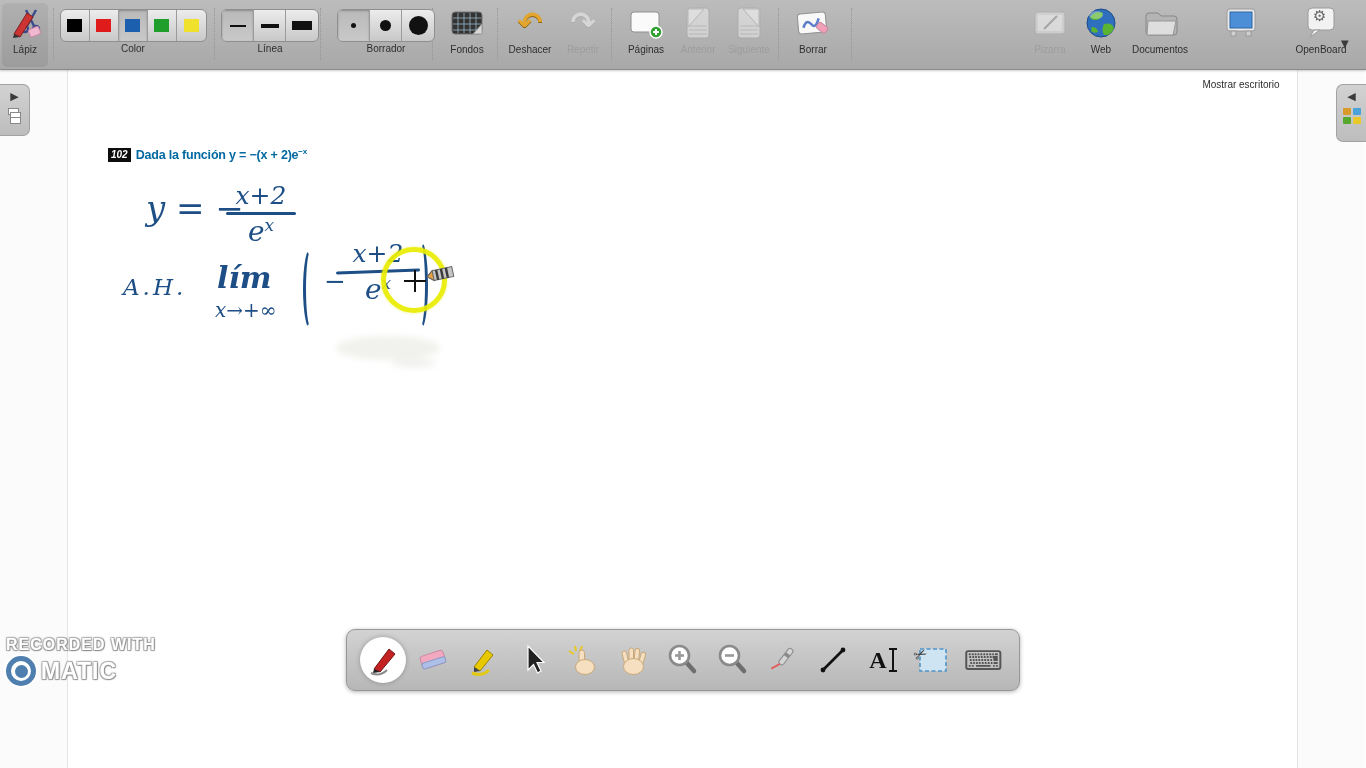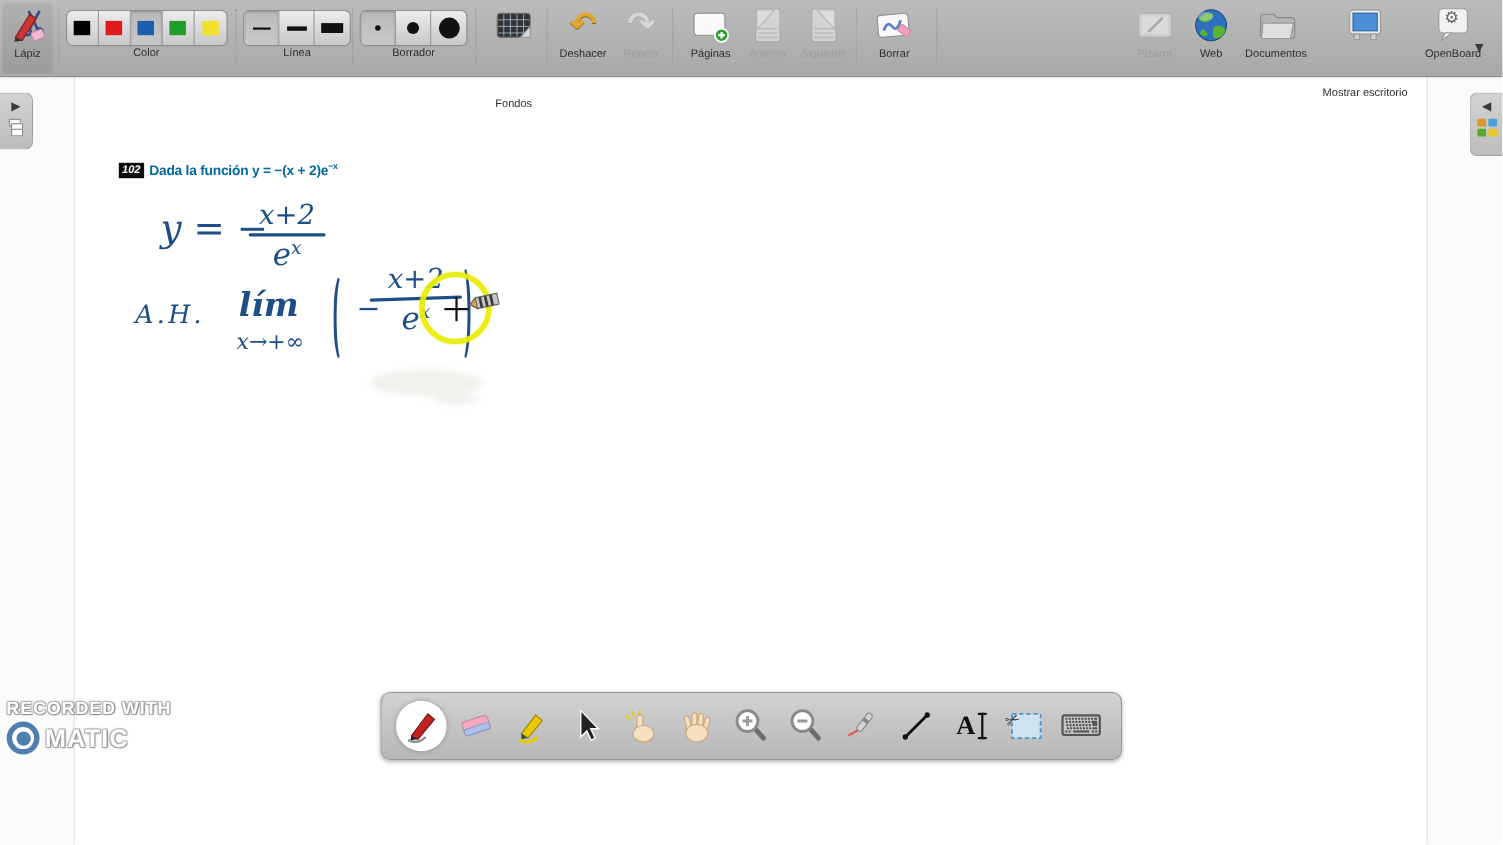--- a/index.html
+++ b/index.html
@@ -10,22 +10,22 @@
   
   #topbar { position:absolute; left:0; top:0; width:1366px; height:70px;
             background:linear-gradient(#bcbcbc,#a8a8a8);
             border-bottom:1px solid #8a8a8a; box-shadow:0 1px 2px rgba(0,0,0,.2); z-index:40; }
   .sep { position:absolute; top:8px; height:52px; border-left:1px dotted #909090; opacity:.8; }
   .ttool { position:absolute; top:3px; display:flex; flex-direction:column; align-items:center; cursor:default; }
   .ticon { height:40px; display:flex; align-items:center; justify-content:center; position:relative; }
   .tlabel { font-size:10px; color:#2e2e2e; margin-top:1px; white-space:nowrap; }
   .disabled .tlabel { color:#9d9d9d; }
   .t-lapiz{left:2px;width:46px;background:linear-gradient(#b0b0b0,#9c9c9c);border-radius:5px;height:64px;}
-  .t-color{left:58px;width:150px;} .t-linea{left:220px;width:100px;} .t-borrador{left:326px;width:100px;}
-  .t-fondos{left:437px;width:60px;gap:45px;} .t-deshacer{left:500px;width:60px;} .t-repetir{left:553px;width:60px;}
+  .t-color{left:58px;width:150px;} .t-linea{left:220px;width:100px;} .t-borrador{left:336px;width:100px;}
+  .t-fondos{left:437px;width:60px;} .t-deshacer{left:500px;width:60px;} .t-repetir{left:553px;width:60px;}
   .t-paginas{left:616px;width:60px;} .t-anterior{left:668px;width:60px;} .t-siguiente{left:716px;width:66px;}
   .t-borrar{left:783px;width:60px;} .t-pizarra{left:1020px;width:60px;} .t-web{left:1076px;width:50px;}
   .t-documentos{left:1120px;width:80px;} .t-mostrar{left:1186px;width:110px;gap:35px;} .t-openboard{left:1292px;width:58px;}
   .groupbox { margin-top:6px; height:33px; display:flex; border:1px solid #8f8f8f; border-radius:6px;
               background:linear-gradient(#ececec,#c8c8c8); overflow:hidden; }
   .cell { width:29px; display:flex; align-items:center; justify-content:center; border-right:1px solid #9b9b9b; }
   .cell:last-child { border-right:none; }
   .cell.pressed { background:linear-gradient(#b9b9b9,#c9c9c9); box-shadow:inset 0 1px 2px rgba(0,0,0,.25); }
   .swatch { width:15px; height:13px; display:block; }
   .lin1{width:16px;height:2px;background:#111;} .lin2{width:18px;height:4px;background:#111;}

